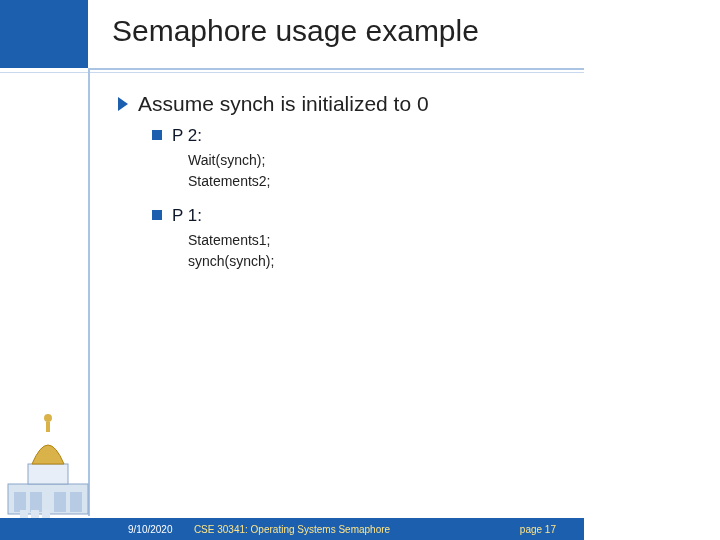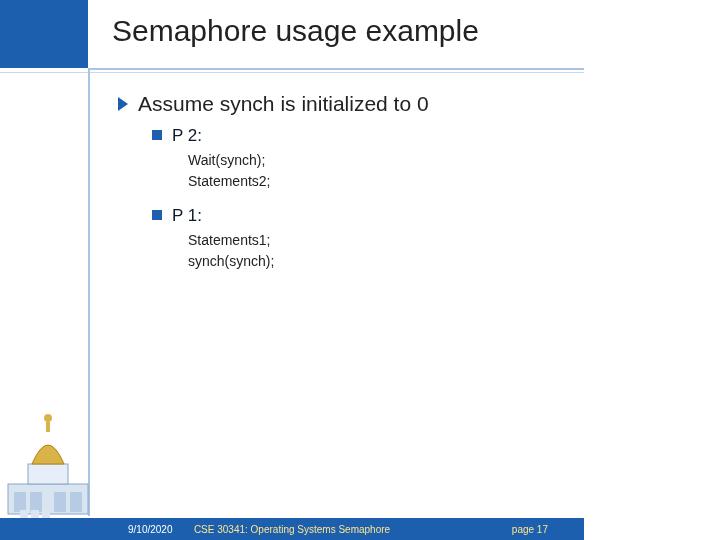--- a/index.html
+++ b/index.html
@@ -28,21 +28,21 @@
   .b2 .mark { flex: 0 0 auto; width: 10px; height: 10px; margin-top: 4px; margin-right: 10px; background: #1b5fae; }
   .b2 .text { font-size: 17px; color: #0f172a; }
 
   .b3 { margin-left: 70px; margin-top: 3px; }
   .b3 .line { font-size: 14px; color: #222; line-height: 1.5; }
 
   
   .footer { position: absolute; left: 0; right: 0; bottom: 0; height: 22px; background: #1b5fae; }
   .footer .date   { position: absolute; left: 100px; bottom: 5px; font-size: 10px; color: #fff; margin-left: 28px; }
   .footer .course { position: absolute; left: 50%; transform: translateX(-50%); bottom: 5px; font-size: 10px; color: #ffe58a; }
-  .footer .page   { position: absolute; right: 36px; bottom: 5px; font-size: 10px; color: #ffe58a; }
+  .footer .page   { position: absolute; right: 28px; bottom: 5px; font-size: 10px; color: #ffe58a; }
 
   
   .deco { position: absolute; left: 20px; bottom: 22px; display: flex; gap: 3px; }
   .deco span { width: 8px; height: 8px; background: #dce6f3; display: inline-block; }
 
   
   .dome { position: absolute; left: 6px; bottom: 24px; width: 84px; height: 110px; }
   .dome svg { width: 100%; height: 100%; }
 </style>
 </head>

